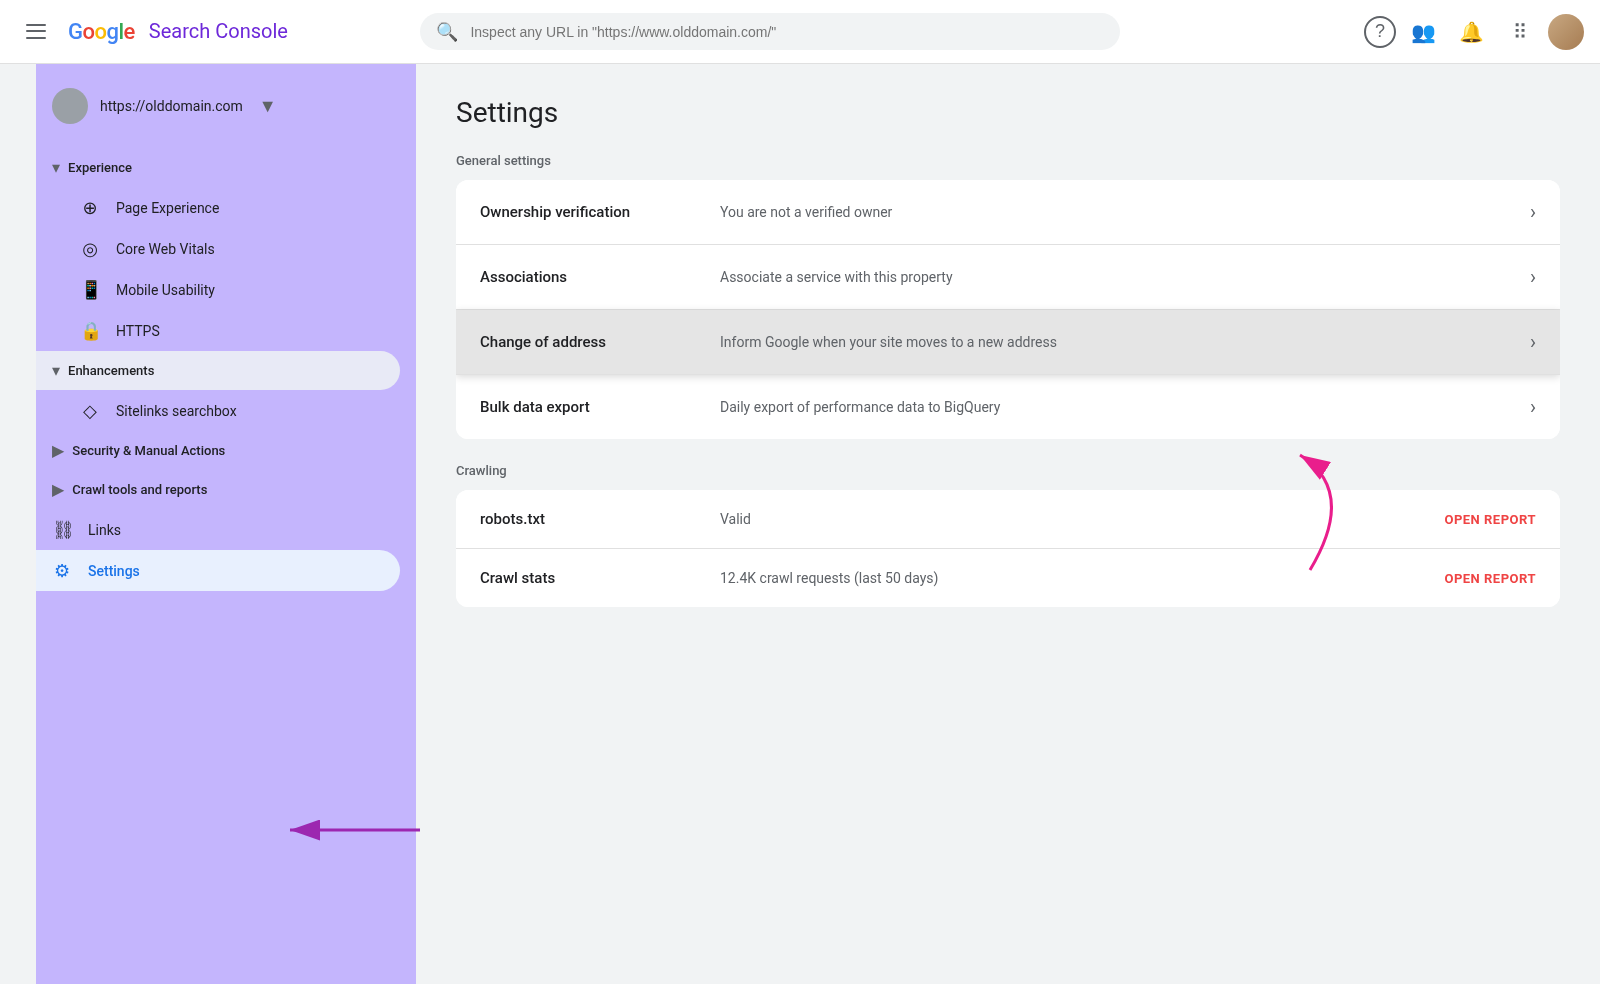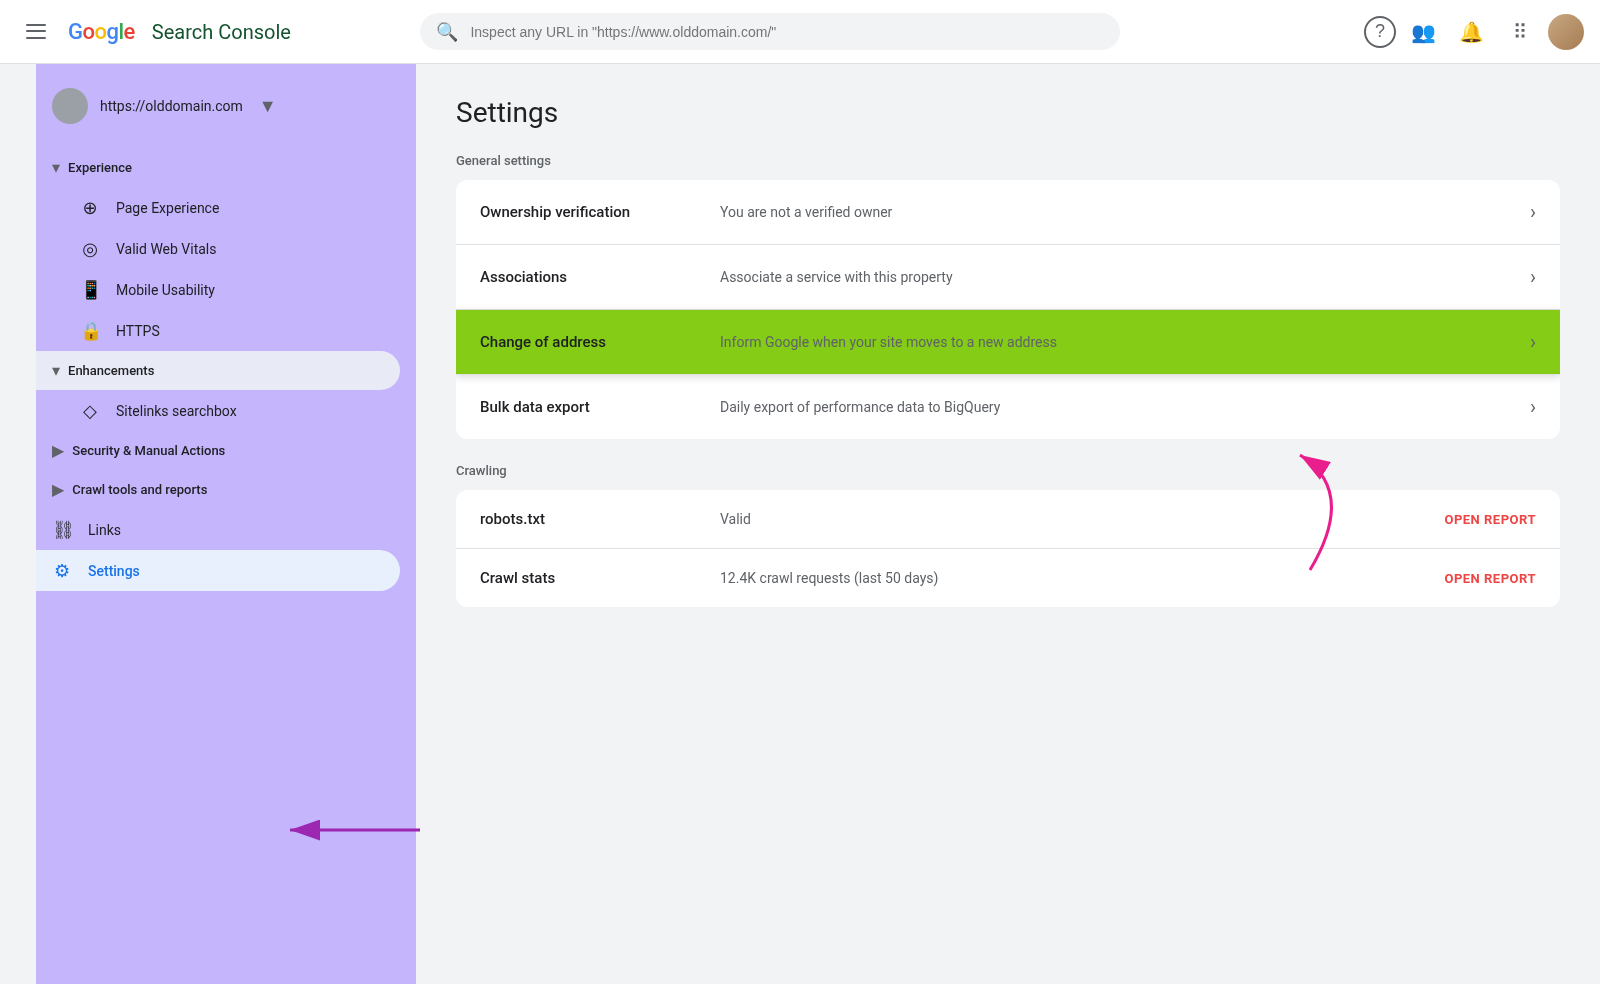--- a/index.html
+++ b/index.html
@@ -30,38 +30,38 @@
       cursor: pointer;
       padding: 2px;
     }
     .hamburger-icon span {
       display: block;
       height: 2px;
       background: #5f6368;
       border-radius: 2px;
     }
     .logo-area {
-      display: flex; align-items: center; gap: 15px;
+      display: flex; align-items: flex-start; gap: 0;
     }
     .logo-google {
       font-size: 22px;
       font-weight: 500;
       letter-spacing: -0.5px;
     }
     .logo-g { color: #4285f4; }
     .logo-o1 { color: #ea4335; }
     .logo-o2 { color: #fbbc05; }
     .logo-g2 { color: #4285f4; }
     .logo-l { color: #34a853; }
     .logo-e { color: #ea4335; }
     .logo-app-name {
       font-size: 20px;
-      color: #14532d;
+      color: #6d28d9;
       font-weight: 400;
-      margin-left: 2px;
+      margin-left: 14px;
     }
     .search-bar {
       flex: 1;
       max-width: 700px;
       margin: 0 24px;
     }
     .search-bar-inner {
       display: flex;
       align-items: center;
       background: #f1f3f4;
@@ -205,21 +205,21 @@
       display: flex;
       align-items: center;
       padding: 20px 24px;
       border-bottom: 1px solid #e0e0e0;
       cursor: pointer;
       background: #fff;
       transition: background 0.15s;
     }
     .settings-row:last-child { border-bottom: none; }
     .settings-row.highlighted {
-      background: #84cc16;
+      background: #e5e5e5;
       box-shadow: 0 2px 8px rgba(0,0,0,0.15);
       position: relative;
       z-index: 2;
     }
     .row-label {
       font-size: 15px;
       color: #202124;
       font-weight: 500;
       min-width: 240px;
     }
@@ -307,21 +307,21 @@
     <div class="sidebar-section-header">
       <span class="expand-icon">▾</span>
       <span>Experience</span>
     </div>
     <div class="sidebar-item">
       <span class="item-icon">⊕</span>
       <span>Page Experience</span>
     </div>
     <div class="sidebar-item">
       <span class="item-icon">◎</span>
-      <span>Valid Web Vitals</span>
+      <span>Core Web Vitals</span>
     </div>
     <div class="sidebar-item">
       <span class="item-icon">📱</span>
       <span>Mobile Usability</span>
     </div>
     <div class="sidebar-item">
       <span class="item-icon">🔒</span>
       <span>HTTPS</span>
     </div>
 

